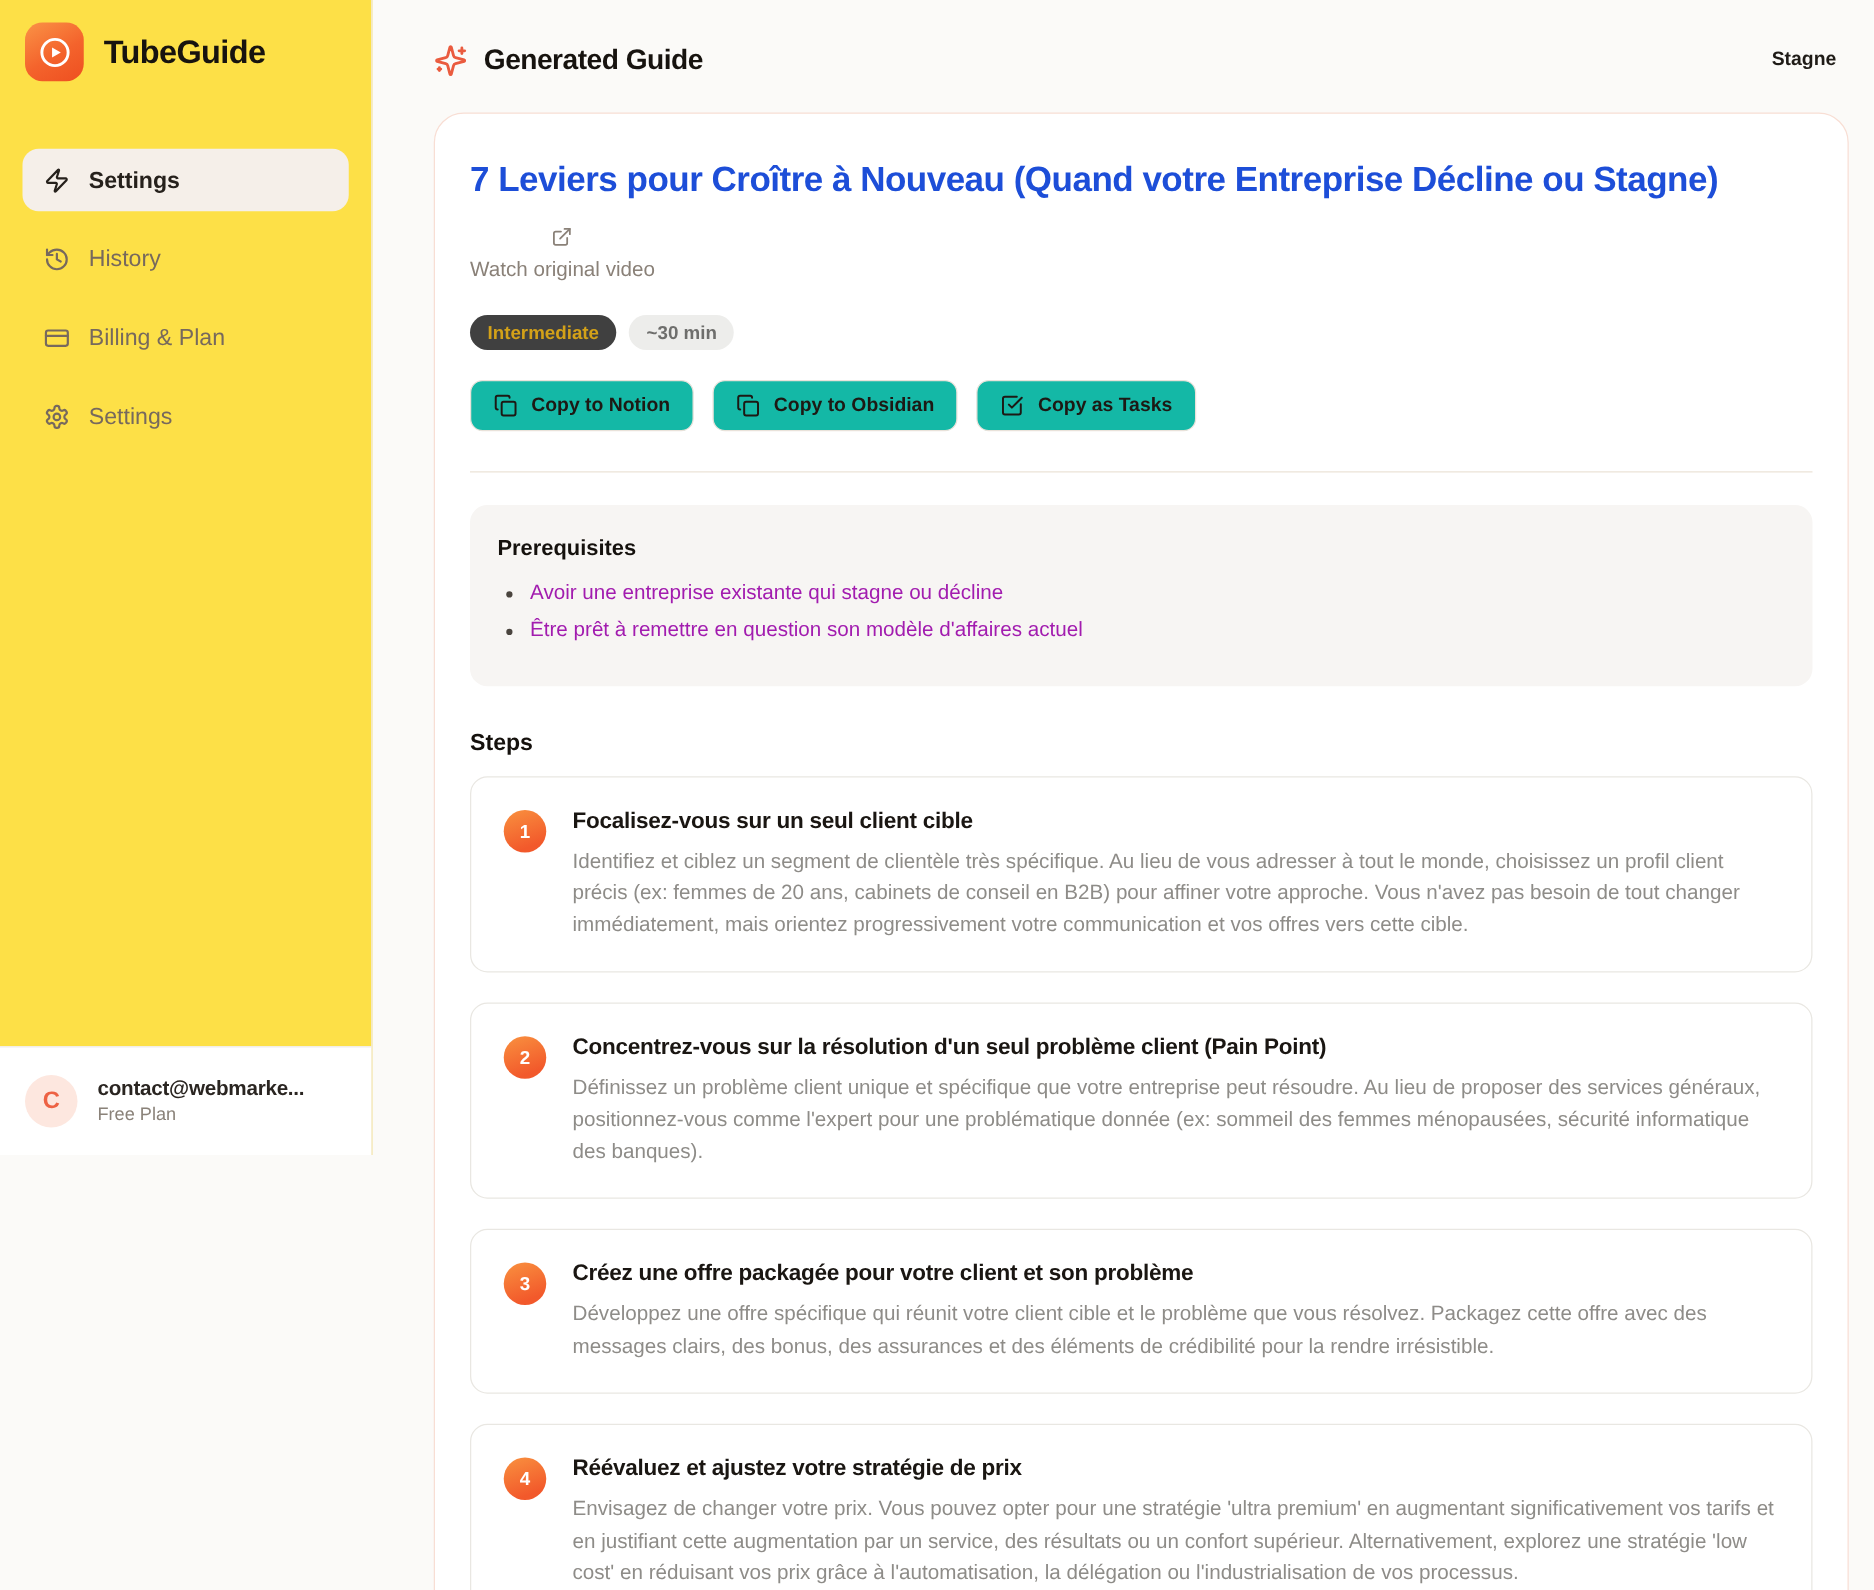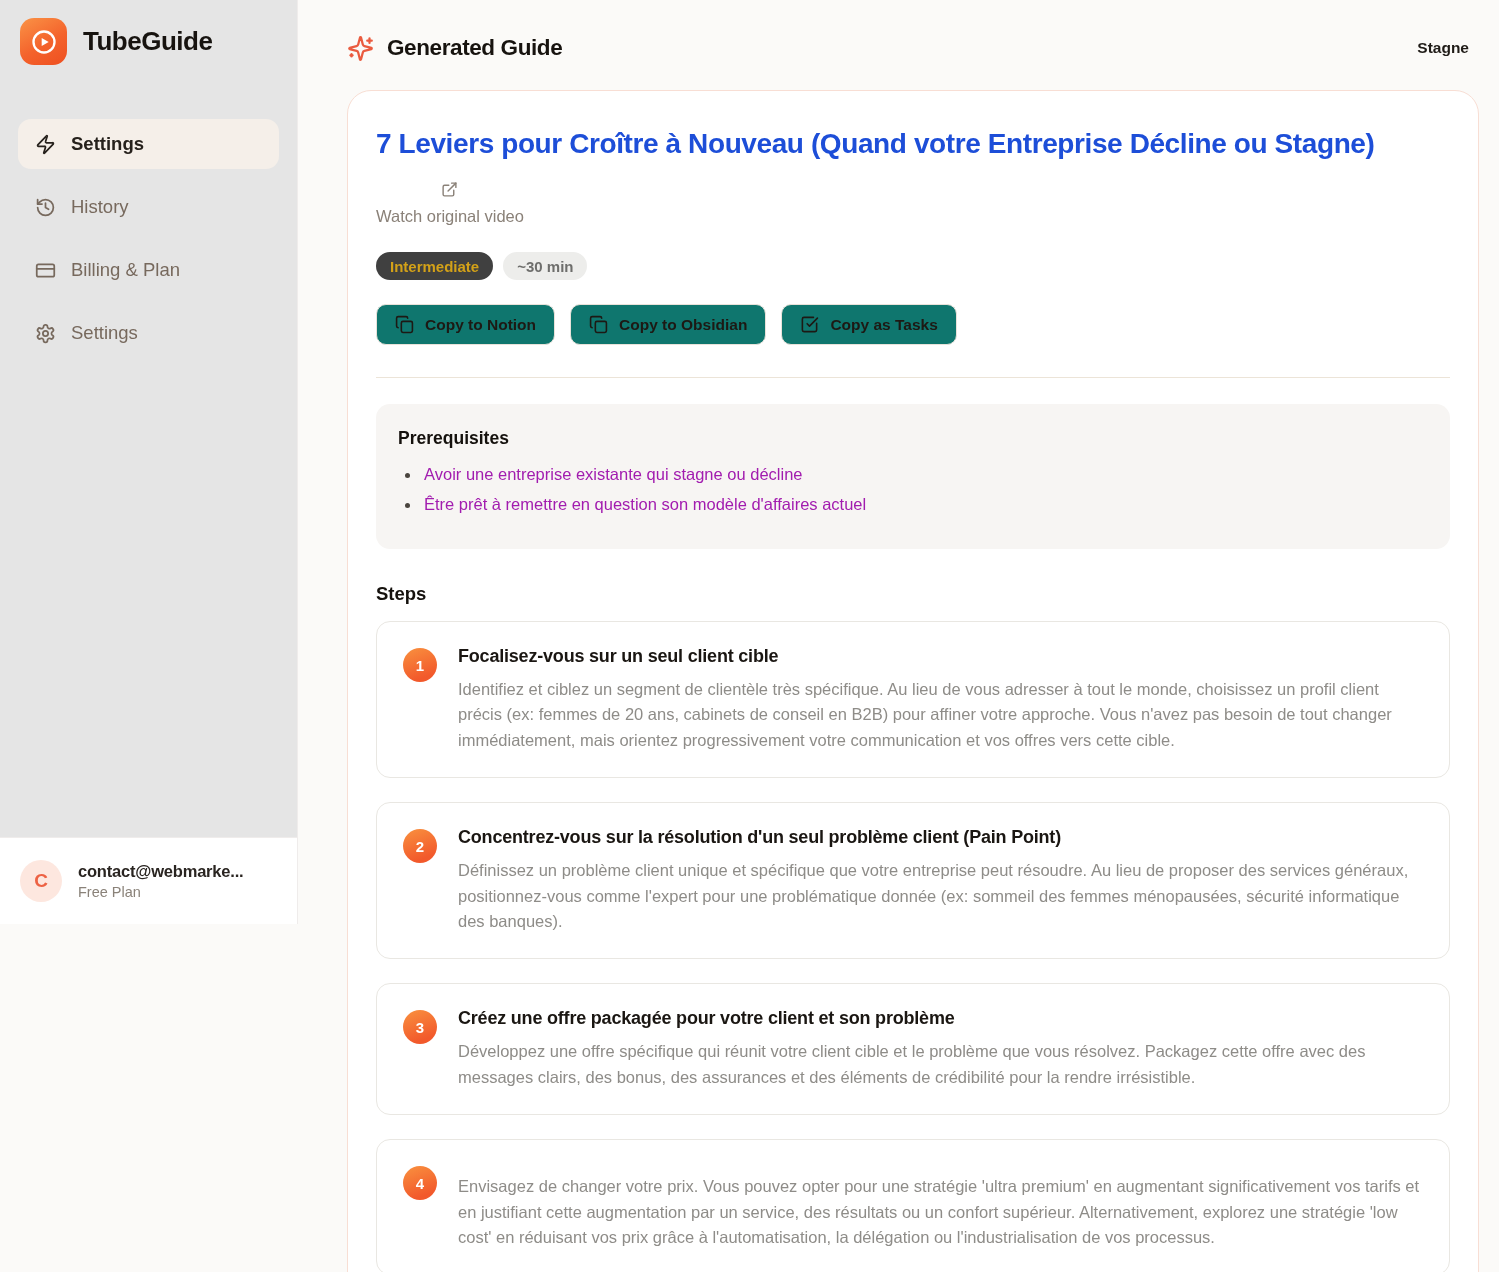--- a/index.html
+++ b/index.html
@@ -6,21 +6,21 @@
   html,body { width:1499px; height:1272px; overflow:hidden; }
   body {
     font-family:"Liberation Sans", sans-serif;
     background:#fbfaf8;
     color:#221d18;
     display:flex;
   }
   
   .sidebar {
     width:298px; min-width:298px; height:924px;
-    background:#e5e5e5;
+    background:#fde047;
     border-right:1px solid #efeceb;
     position:relative;
   }
   .brand { display:flex; align-items:center; gap:16px; padding:18px 20px; }
   .brand-logo {
     width:47px; height:47px; border-radius:14px;
     background:linear-gradient(150deg,#fa9346 0%,#f4632c 55%,#ee4f20 100%);
     display:flex; align-items:center; justify-content:center;
   }
   .brand-name { font-size:26px; font-weight:800; letter-spacing:-0.5px; color:#17130f; }
@@ -78,21 +78,21 @@
   .badge {
     display:inline-flex; align-items:center;
     height:28px; padding:0 14px; border-radius:999px;
     font-size:15px; font-weight:600;
   }
   .badge.level { background:#404040; color:#d3a118; }
   .badge.duration { background:#ededeb; color:#6e6e6c; }
   .actions { display:flex; gap:15px; margin-top:24px; }
   .action-btn {
     display:inline-flex; align-items:center; gap:11px;
-    padding:10px 18px; background:#0f766e;
+    padding:10px 18px; background:#14b8a6;
     border:1px solid #e9e2da; border-radius:10px; cursor:pointer;
     font-family:inherit; font-size:15.5px; font-weight:600; color:#1d1914;
   }
   .divider { border:none; border-top:1px solid #ece4d8; margin:32px 0 26px; }
   .prereq-box {
     background:#f7f5f3; border-radius:14px; padding:24px 22px;
   }
   .prereq-title { font-size:17.5px; font-weight:700; color:#15110d; }
   .prereq-list { list-style:none; margin-top:16px; }
   .prereq-list li {
@@ -278,17 +278,18 @@
       <div class="step-num">3</div>
       <div>
         <div class="step-title">Créez une offre packagée pour votre client et son problème</div>
         <div class="step-body">Développez une offre spécifique qui réunit votre client cible et le problème que vous résolvez. Packagez cette offre avec des messages clairs, des bonus, des assurances et des éléments de crédibilité pour la rendre irrésistible.</div>
       </div>
     </div>
 
     <div class="step-card">
       <div class="step-num">4</div>
       <div>
+        <div class="step-title">Réévaluez et ajustez votre stratégie de prix</div>
         <div class="step-body">Envisagez de changer votre prix. Vous pouvez opter pour une stratégie 'ultra premium' en augmentant significativement vos tarifs et en justifiant cette augmentation par un service, des résultats ou un confort supérieur. Alternativement, explorez une stratégie 'low cost' en réduisant vos prix grâce à l'automatisation, la délégation ou l'industrialisation de vos processus.</div>
       </div>
     </div>
   </section>
 </main>
 
 </body></html>

